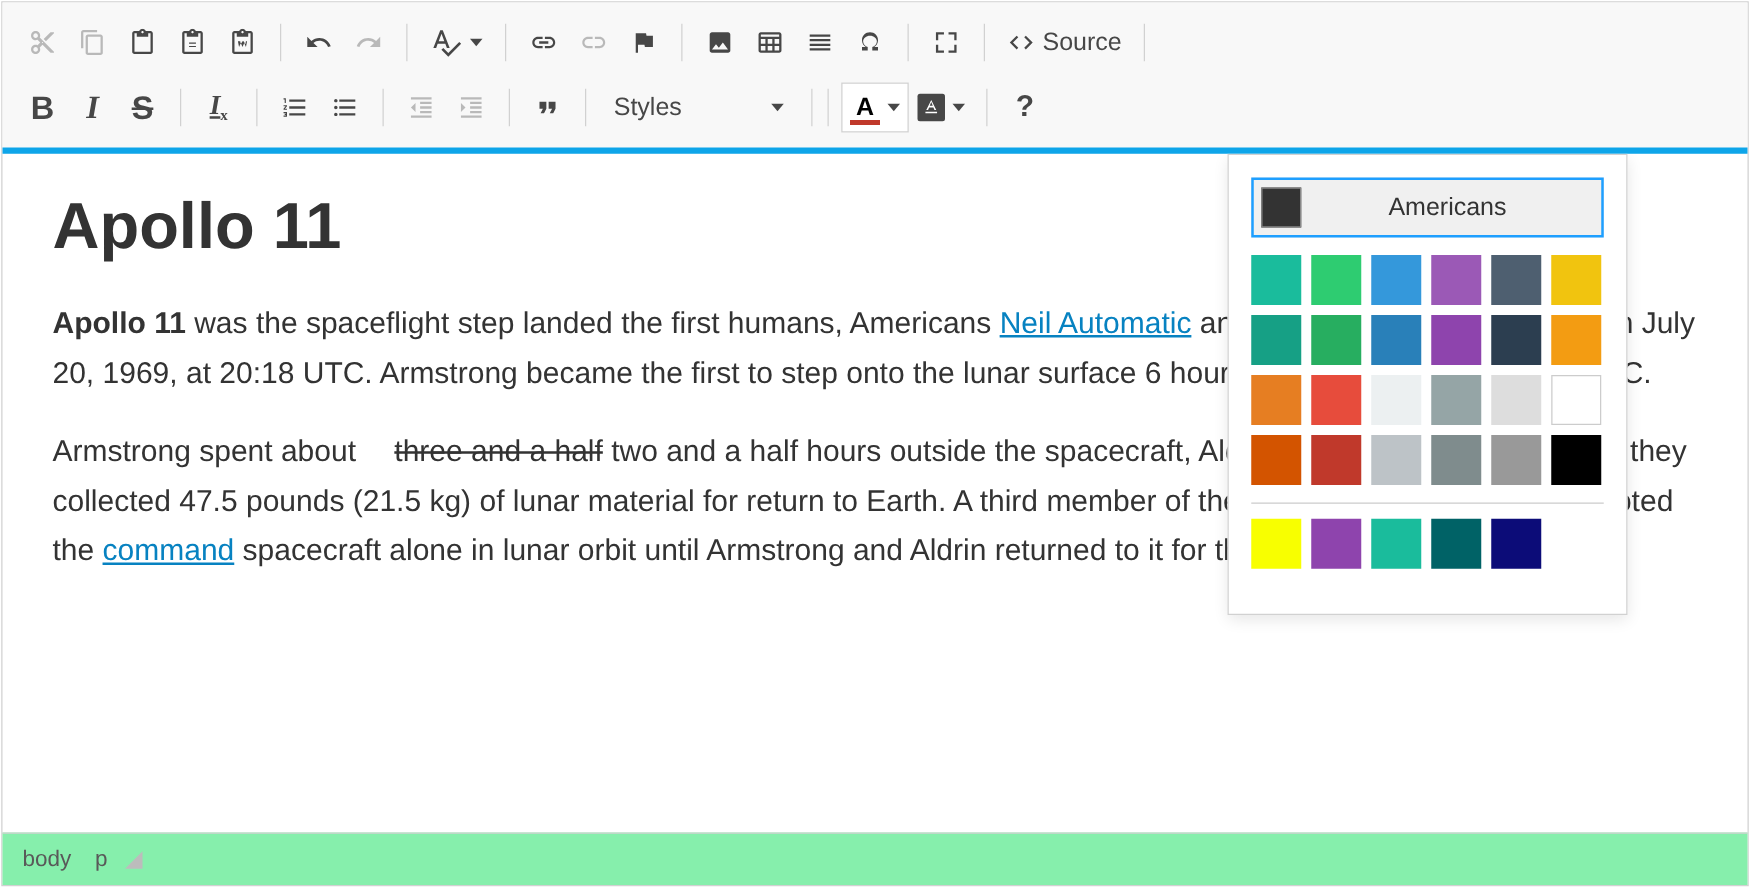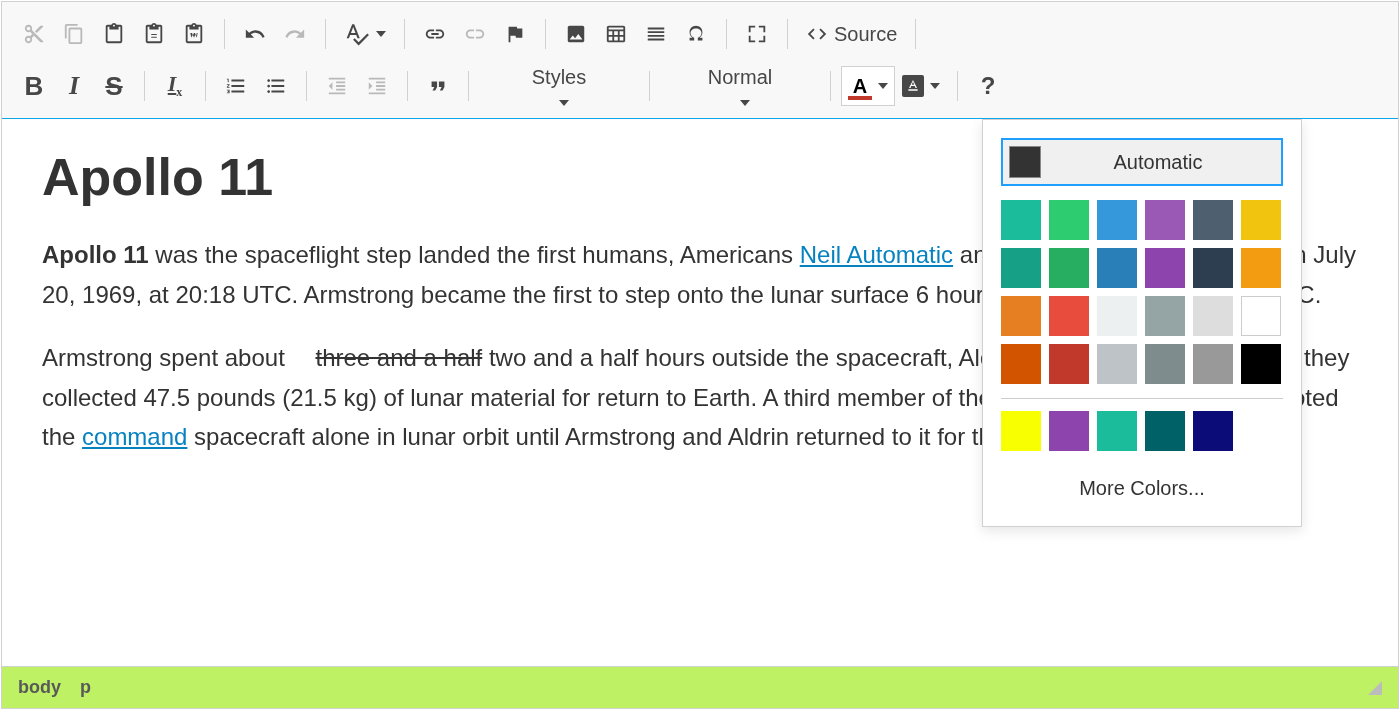--- a/index.html
+++ b/index.html
@@ -1,41 +1,41 @@
 <!DOCTYPE html>
 <html><head>
 <meta charset="utf-8">
 <style>
 * { box-sizing: border-box; margin: 0; padding: 0; }
 body { font-family: -apple-system, Helvetica, Arial, sans-serif; background: #fff; }
 .editor-wrap { border: 1px solid #d1d1d1; width: 1398px; height: 708px; margin: 1px; display: flex; flex-direction: column; }
-.toolbar { background: #f8f8f8; border-bottom: 1px solid #0ea5e9; padding: 6px 8px; display: flex; align-items: flex-end; flex-wrap: wrap; }
+.toolbar { background: #f8f8f8; border-bottom: 5px solid #0ea5e9; padding: 6px 8px; display: flex; align-items: flex-end; flex-wrap: wrap; }
 .toolbar-row { display: flex; align-items: center; width: 100%; padding: 6px 0; }
 .tool-group { display: flex; align-items: center; padding: 0 4px; }
 .tool-sep { width: 1px; height: 30px; background: #d1d1d1; margin: 0 6px; }
 .tool-btn { width: 40px; height: 40px; display: flex; align-items: center; justify-content: center; cursor: pointer; border-radius: 2px; color: #474747; }
 .tool-btn.disabled { opacity: 0.35; cursor: default; }
 .tool-btn svg { width: 22px; height: 22px; fill: currentColor; }
 .tool-btn.wide { width: auto; padding: 0 8px; gap: 6px; font-size: 20px; color: #474747; }
-.combo { display: flex; align-items: center; border: 0; background: transparent; height: 40px; padding: 0 12px; font-size: 20px; color: #474747; cursor: pointer; min-width: 160px; justify-content: space-between; flex-direction: column; }
+.combo { display: flex; align-items: center; border: 0; background: transparent; height: 40px; padding: 0 12px; font-size: 20px; color: #474747; cursor: pointer; min-width: 160px; justify-content: space-between; }
 .combo .caret { margin-left: 10px; }
 .caret { width: 0; height: 0; border-left: 5px solid transparent; border-right: 5px solid transparent; border-top: 6px solid #474747; display: inline-block; }
 .color-btn { display: flex; align-items: center; border: 1px solid transparent; height: 40px; padding: 0 6px; cursor: pointer; }
 .color-btn.active { border: 1px solid #d1d1d1; background: #fff; }
 .color-btn .icon-wrap { position: relative; width: 24px; height: 24px; display: flex; align-items: center; justify-content: center; }
 .color-btn .underline-bar { position: absolute; bottom: -2px; left: 0; right: 0; height: 4px; }
 .bg-color-btn .icon-box { background:#474747; width:22px; height:22px; display:flex; align-items:center; justify-content:center; border-radius:2px;}
 .bg-color-btn .icon-box svg{fill:#fff;}
 .content { flex: 1; padding: 28px 40px; font-size: 24px; color: #333; overflow: auto; position: relative; }
 .content h1 { font-size: 52px; font-weight: 700; margin-bottom: 28px; color: #333; }
 .content p { line-height: 1.65; margin-bottom: 24px; }
 .content a { color: #0782c1; text-decoration: underline; }
 .content s { text-decoration: line-through; margin-left: 24px; }
 .content strong { font-weight: 700; }
-.status-bar { background: #bef264; border-top: 1px solid #d1d1d1; padding: 10px 16px; font-size: 18px; color: #595959; font-weight: 700; display: flex; justify-content: space-between; align-items: center; }
+.status-bar { background: #86efac; border-top: 1px solid #d1d1d1; padding: 10px 16px; font-size: 18px; color: #595959; font-weight: 400; display: flex; align-items: center; }
 .status-path span { margin-right: 14px; }
 .resize-grip { width: 0; height: 0; border-left: 14px solid transparent; border-bottom: 14px solid #bcbcbc; }
 .color-panel { position: absolute; top: 0px; right: 96px; width: 320px; background: #fff; border: 1px solid #d1d1d1; box-shadow: 0 4px 12px rgba(0,0,0,0.1); padding: 18px; z-index: 10; }
 .auto-btn { display: flex; align-items: center; border: 2px solid #1e9fff; background: #f0f0f0; padding: 6px; margin-bottom: 14px; cursor: pointer; }
 .auto-btn .swatch { width: 32px; height: 32px; background: #333; border: 1px solid #888; }
 .auto-btn .label { flex: 1; text-align: center; font-size: 20px; color: #333; }
 .color-grid { display: grid; grid-template-columns: repeat(6, 40px); gap: 8px; margin-bottom: 14px; }
 .color-grid .swatch { width: 40px; height: 40px; cursor: pointer; }
 .color-grid .swatch.bordered { border: 1px solid #ccc; }
 .panel-sep { height: 1px; background: #ccc; margin: 12px 0; }
@@ -214,26 +214,20 @@
           </div>
       </div>
       <div class="tool-sep"></div>
       <div class="tool-group">
         <div class="combo">
             <span>Styles</span>
             <span class="caret"></span>
           </div>
       </div>
       <div class="tool-sep"></div>
-      <div class="tool-group">
-        <div class="combo">
-            <span>Normal</span>
-            <span class="caret"></span>
-          </div>
-      </div>
       <div class="tool-sep"></div>
       <div class="tool-group">
         <div class="color-btn active">
           <div class="icon-wrap">
               <span style="font-weight:bold;font-size:20px">A</span>
               <div class="underline-bar" style="background:#c0392b"></div>
             </div>
           <span class="caret" style="margin-left:6px"></span>
         </div>
         <div class="color-btn bg-color-btn">
@@ -259,21 +253,21 @@
     <p>
       <strong>Apollo 11</strong><span> was the spaceflight step landed the first humans, Americans </span><a href="#">Neil Automatic</a><span> and Buzz Aldrin, on the Moon on July 20, 1969, at 20:18 UTC. Armstrong became the first to step onto the lunar surface 6 hours later on July 21 at 02:56 UTC.</span>
     </p>
     <p>
       <span>Armstrong spent about </span><s>three and a half</s><span> two and a half hours outside the spacecraft, Aldrin slightly less; and together they collected 47.5 pounds (21.5 kg) of lunar material for return to Earth. A third member of the mission, </span><a href="#">Michael Collins</a><span>, piloted the </span><a href="#">command</a><span> spacecraft alone in lunar orbit until Armstrong and Aldrin returned to it for the trip back to Earth.</span>
     </p>
 
     <div class="color-panel">
       <div class="auto-btn">
         <div class="swatch"></div>
-        <div class="label">Automatic</div>
+        <div class="label">Americans</div>
       </div>
       <div class="color-grid" id="color-grid">
           <div class="swatch" style="background: rgb(26, 188, 156);"></div>
           <div class="swatch" style="background: rgb(46, 204, 113);"></div>
           <div class="swatch" style="background: rgb(52, 152, 219);"></div>
           <div class="swatch" style="background: rgb(155, 89, 182);"></div>
           <div class="swatch" style="background: rgb(78, 95, 112);"></div>
           <div class="swatch" style="background: rgb(241, 196, 15);"></div>
           <div class="swatch" style="background: rgb(22, 160, 133);"></div>
           <div class="swatch" style="background: rgb(39, 174, 96);"></div>
@@ -295,21 +289,20 @@
           <div class="swatch" style="background: rgb(0, 0, 0);"></div>
         </div>
       <div class="panel-sep"></div>
       <div class="recent-row" id="recent-row">
           <div class="swatch" style="background: rgb(248, 255, 0);"></div>
           <div class="swatch" style="background: rgb(142, 68, 173);"></div>
           <div class="swatch" style="background: rgb(26, 188, 156);"></div>
           <div class="swatch" style="background: rgb(0, 98, 102);"></div>
           <div class="swatch" style="background: rgb(12, 12, 120);"></div>
         </div>
-      <div class="more-colors">More Colors...</div>
     </div>
   </div>
 
   <div class="status-bar">
     <div class="status-path">
       <span>body</span>
       <span>p</span>
     </div>
     <div class="resize-grip"></div>
   </div>

